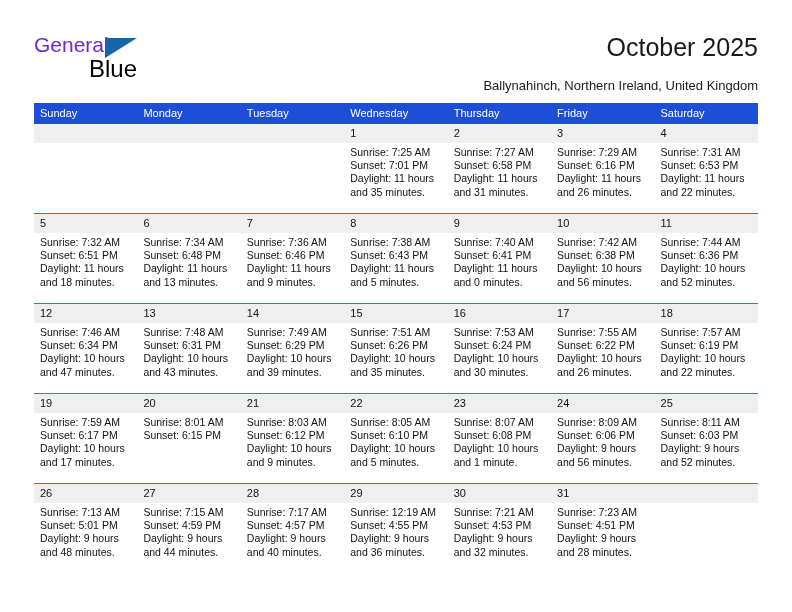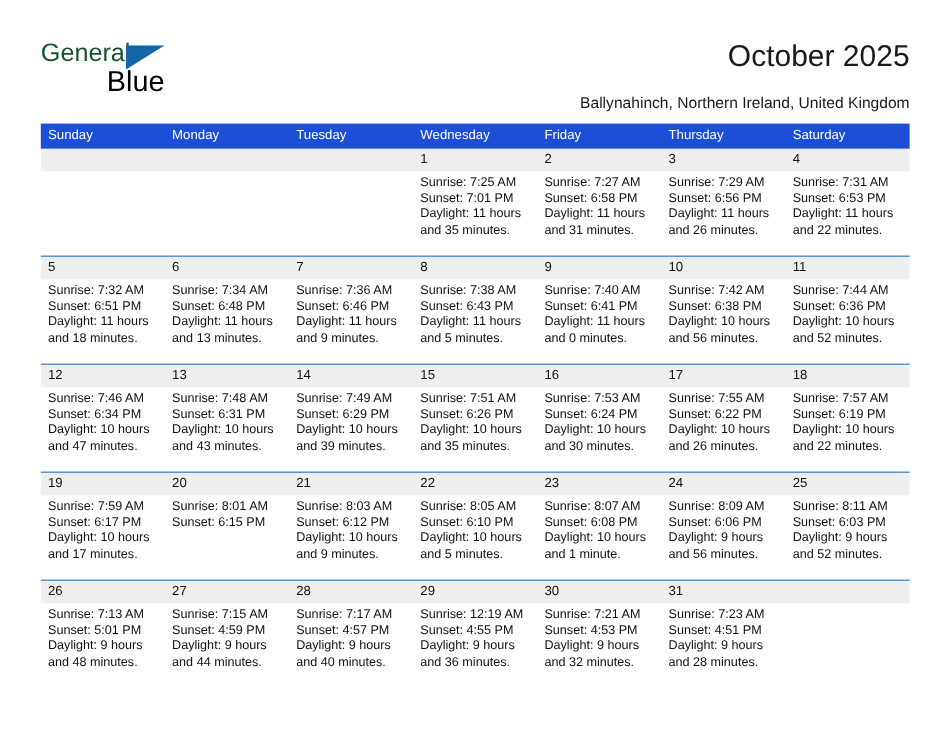--- a/index.html
+++ b/index.html
@@ -35,21 +35,21 @@
     top: 33px;
     width: 130px;
     height: 50px;
   }
   .logo-general {
     position: absolute;
     left: 0;
     top: 0;
     font-size: 21px;
     letter-spacing: 0px;
-    color: #14532d;
+    color: #6d28d9;
     font-family: "Liberation Sans", sans-serif;
   }
   .logo-tri {
     position: absolute;
     left: 71px;
     top: 5px;
     width: 0;
     height: 0;
     border-left: 32px solid #1565a8;
     border-bottom: 20px solid transparent;
@@ -169,22 +169,22 @@
     <div class="title">October 2025</div>
     <div class="subtitle">Ballynahinch, Northern Ireland, United Kingdom</div>
   </div>
 
   <div class="calendar">
     <div class="weekday-row" id="weekday-row">
         <div class="weekday">Sunday</div>
         <div class="weekday">Monday</div>
         <div class="weekday">Tuesday</div>
         <div class="weekday">Wednesday</div>
+        <div class="weekday">Thursday</div>
         <div class="weekday">Friday</div>
-        <div class="weekday">Thursday</div>
         <div class="weekday">Saturday</div>
       </div>
     <div id="weeks-container">
         <div class="week first">
           <div class="daterow">
             <div class="datecell"></div>
             <div class="datecell"></div>
             <div class="datecell"></div>
             <div class="datecell">1</div>
             <div class="datecell">2</div>
@@ -200,21 +200,21 @@
               <div class="line">Sunset: 7:01 PM</div>
               <div class="daylight-wrap">Daylight: 11 hours and 35 minutes.</div>
             </div>
             <div class="bodycell">
               <div class="line">Sunrise: 7:27 AM</div>
               <div class="line">Sunset: 6:58 PM</div>
               <div class="daylight-wrap">Daylight: 11 hours and 31 minutes.</div>
             </div>
             <div class="bodycell">
               <div class="line">Sunrise: 7:29 AM</div>
-              <div class="line">Sunset: 6:56 PM</div>
+              <div class="line">Sunset: 6:16 PM</div>
               <div class="daylight-wrap">Daylight: 11 hours and 26 minutes.</div>
             </div>
             <div class="bodycell">
               <div class="line">Sunrise: 7:31 AM</div>
               <div class="line">Sunset: 6:53 PM</div>
               <div class="daylight-wrap">Daylight: 11 hours and 22 minutes.</div>
             </div>
           </div>
         </div>
         <div class="week">

